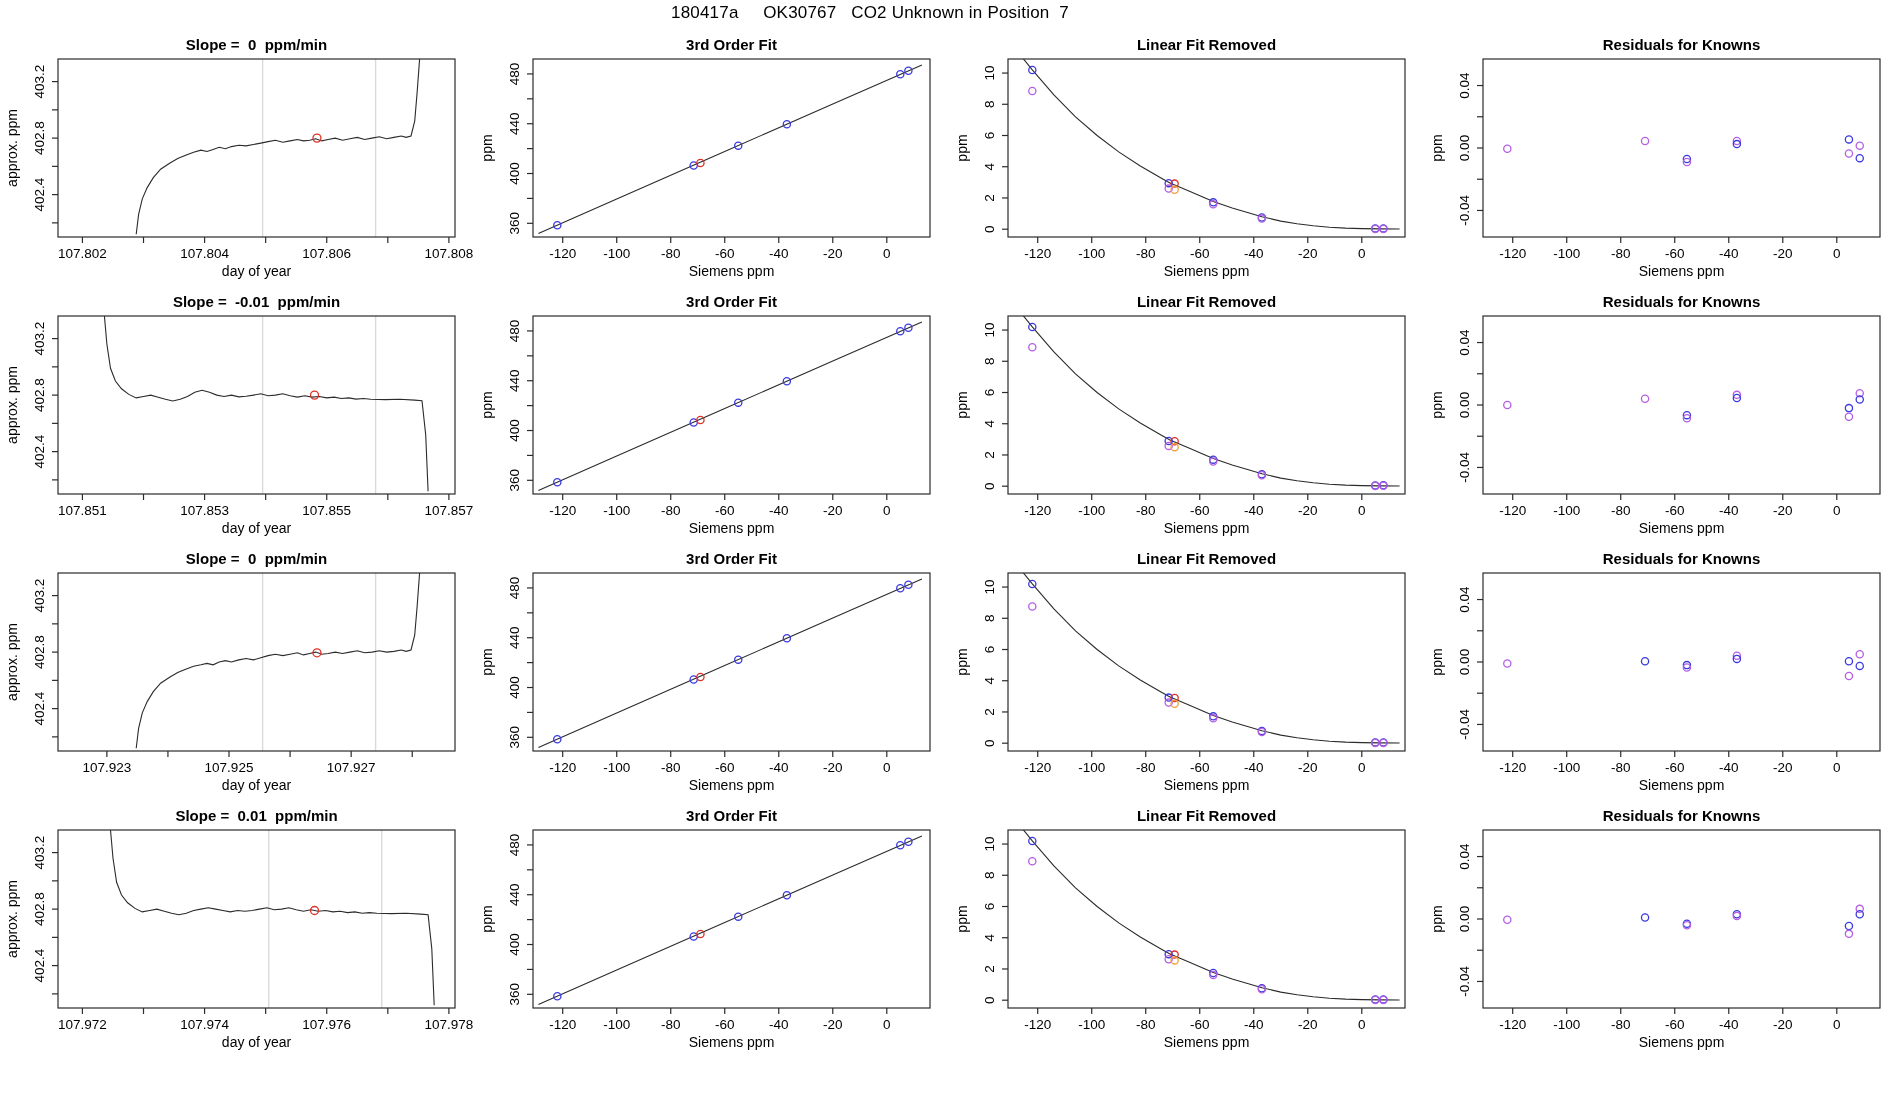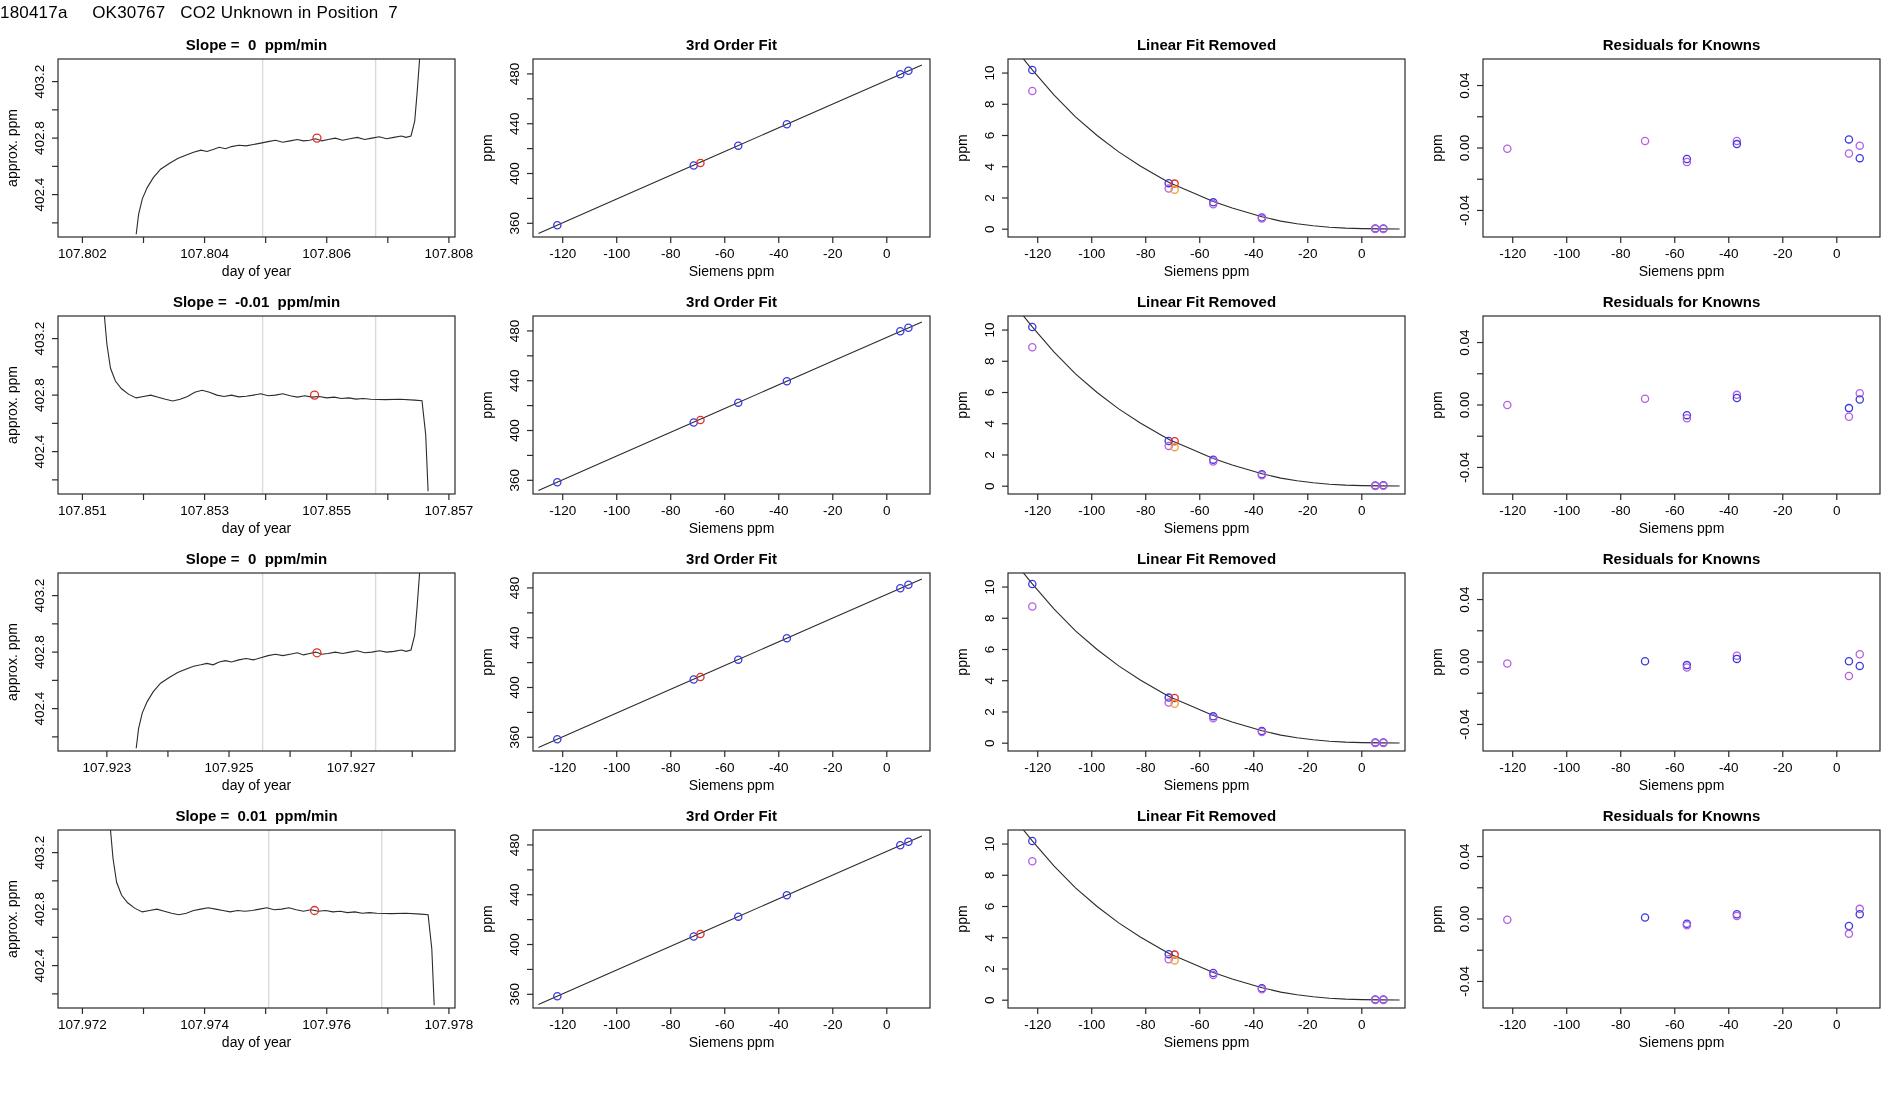--- a/index.html
+++ b/index.html
@@ -1,21 +1,21 @@
 <!DOCTYPE html>
 <html><head>
 <meta charset="utf-8">
 <style>
   html,body { margin:0; padding:0; }
   body {
     width:1900px; height:1100px; background:#ffffff; position:relative;
     font-family:"Liberation Sans", sans-serif; overflow:hidden;
   }
   .main-title {
-    position:absolute; top:3px; left:0; width:1740px; text-align:left;
+    position:absolute; top:3px; left:0; width:1740px; text-align:center;
     font-size:17px; color:#000; white-space:pre; letter-spacing:0.2px;
   }
   #grid { position:absolute; left:0; top:32px; width:1900px; height:1060px; }
   #grid svg { position:absolute; }
   svg text { white-space:pre; fill:#000; }
 </style>
 </head>
 <body>
 
 <div class="main-title">180417a     OK30767   CO2 Unknown in Position  7</div>

